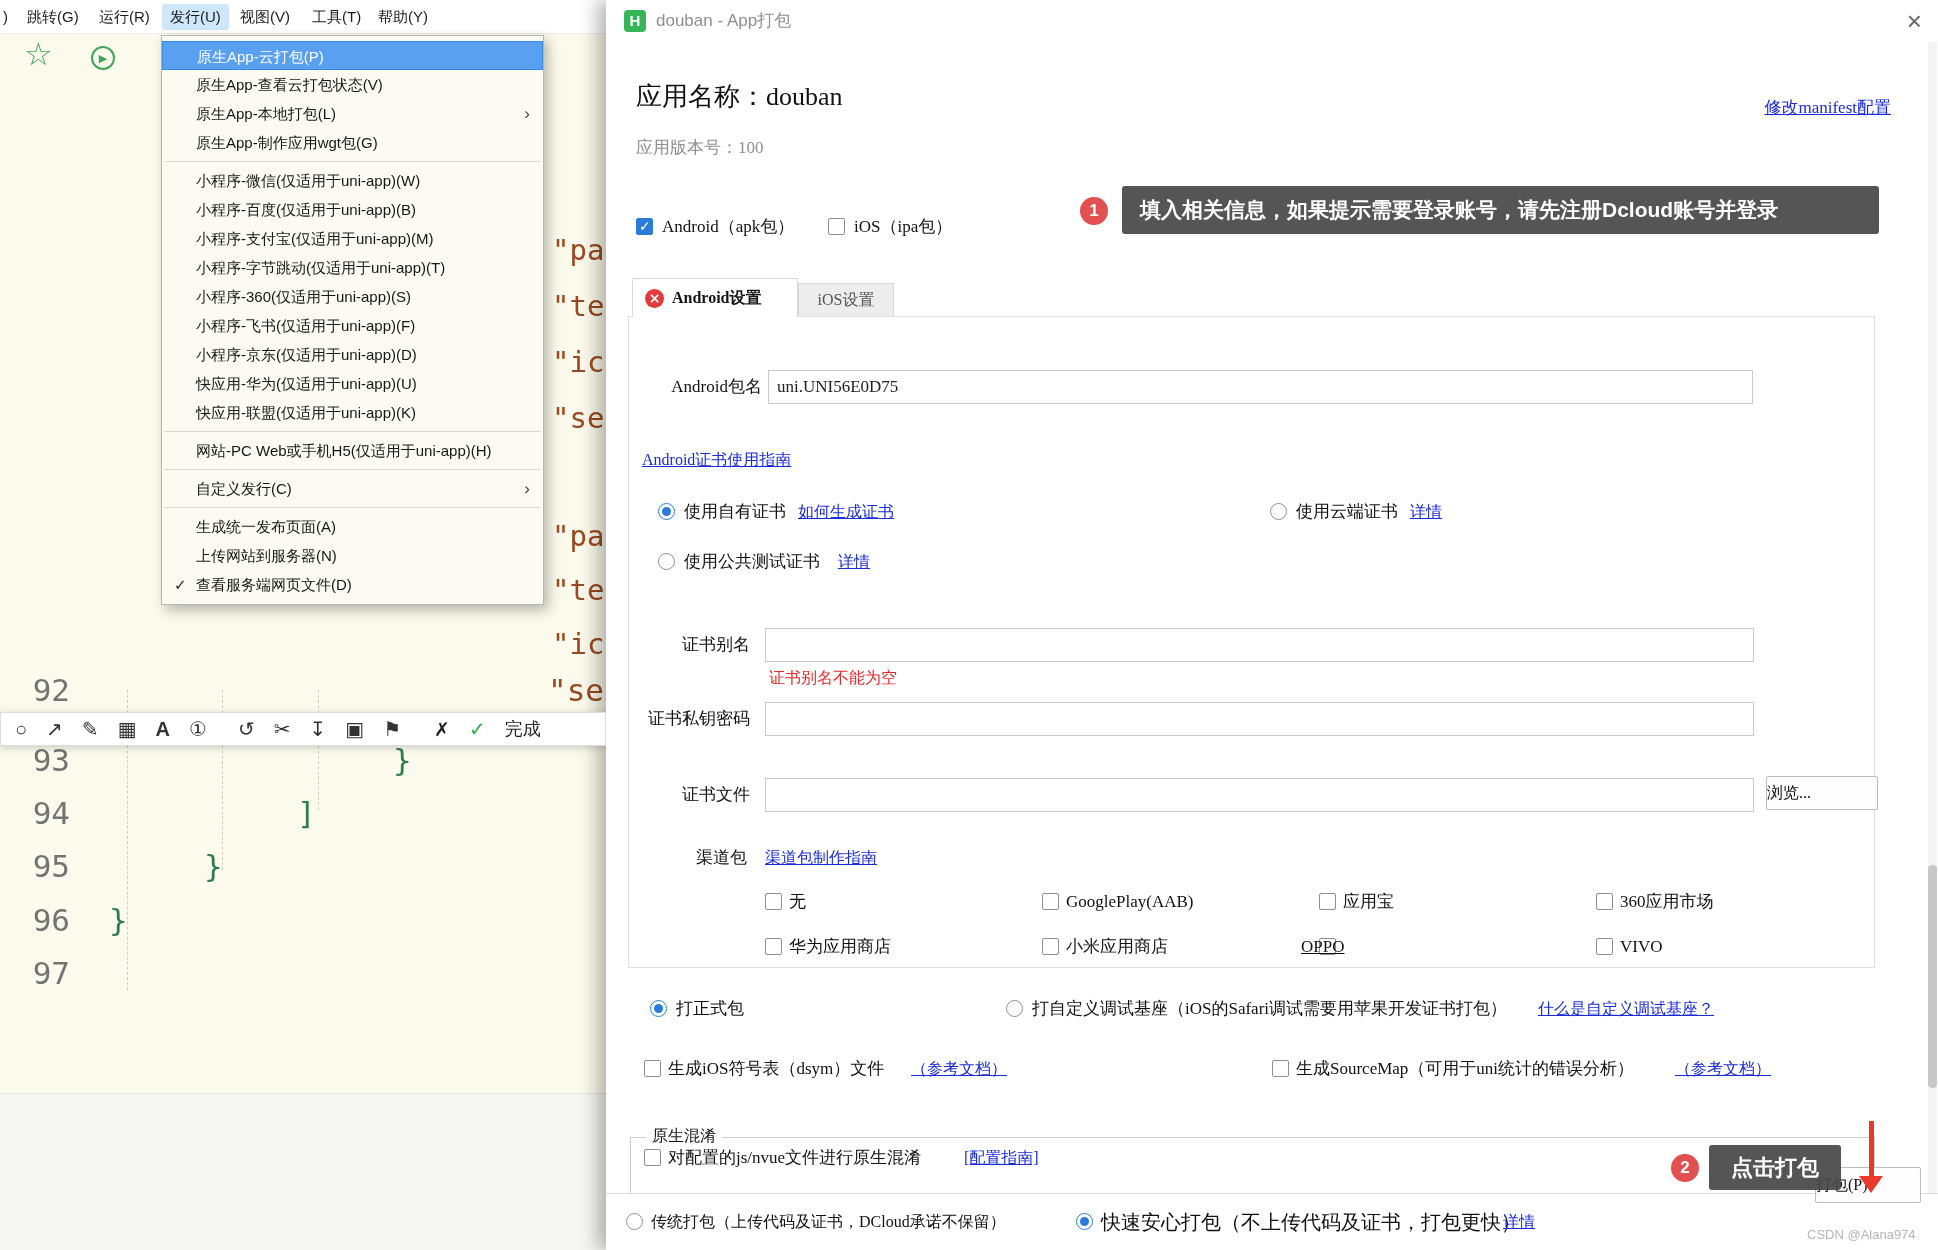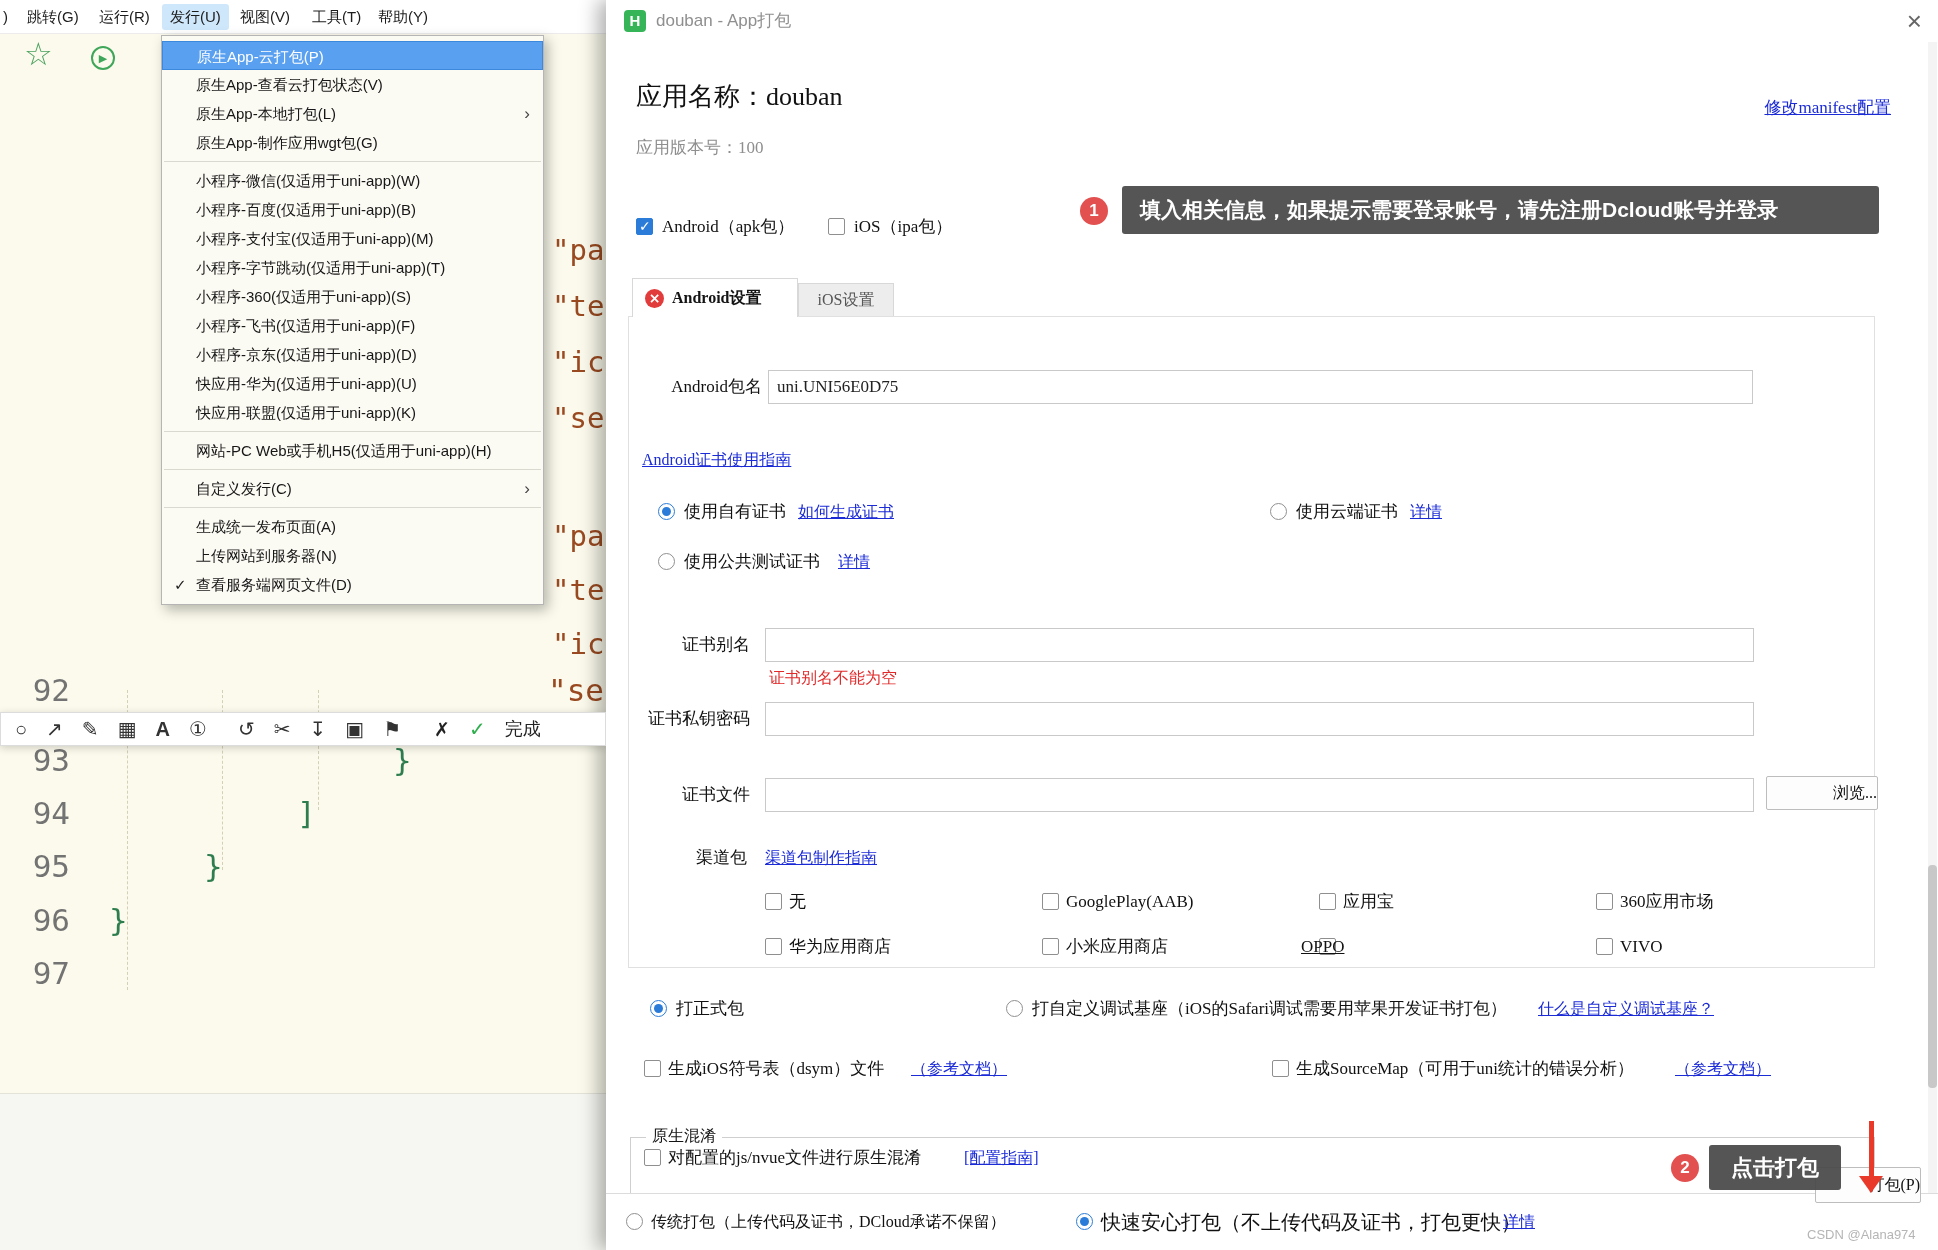--- a/index.html
+++ b/index.html
@@ -62,22 +62,22 @@
   .cb { position:absolute; width:17px; height:17px; border:1px solid #8f8f8f; border-radius:2px; background:#fff; cursor:pointer; }
   .cb.on { background:#2b7cd8; border-color:#2b7cd8; }
   .cb.on::after { content:"✓"; position:absolute; left:2px; top:-1px; color:#fff; font-size:14px; font-weight:bold;
     font-family:"DejaVu Sans",sans-serif; }
   .rd { position:absolute; width:17px; height:17px; border:1px solid #909090; border-radius:50%; background:#fff; cursor:pointer; }
   .rd.on { border-color:#2b7cd8; }
   .rd.on::after { content:""; position:absolute; left:3px; top:3px; width:9px; height:9px; border-radius:50%; background:#2b7cd8; }
 
   .fld { position:absolute; height:34px; border:1px solid #c9c9c9; background:#fff; font-size:17px; padding:0 8px;
     font-family:"Liberation Serif","DejaVu Serif",serif; color:#222; outline:none; }
-  .btn { position:absolute; border:1px solid #bdbdbd; background:#fdfdfd; border-radius:2px; font-size:16px; text-align:right; cursor:pointer;
-    font-family:"Liberation Serif","DejaVu Serif",serif; color:#111;padding-left:26px; }
+  .btn { position:absolute; border:1px solid #bdbdbd; background:#fdfdfd; border-radius:2px; font-size:16px; text-align:left; cursor:pointer;
+    font-family:"Liberation Serif","DejaVu Serif",serif; color:#111; }
 
   .tab1 { position:absolute; left:26px; top:278px; width:166px; height:39px; background:#fff; border:1px solid #d8d8d8; border-bottom:none;
     z-index:2; display:flex; align-items:center; padding-left:12px; gap:8px; font-size:16px; font-weight:bold; cursor:pointer; }
   .tab-err { width:19px; height:19px; border-radius:50%; background:#e23b3b; color:#fff; font-size:14px; line-height:19px; text-align:center;
     font-family:"DejaVu Sans",sans-serif; font-weight:bold; }
   .tab2 { position:absolute; left:192px; top:283px; width:96px; height:34px; background:#ededed; border:1px solid #d8d8d8; color:#555;
     font-size:16px; text-align:center; line-height:32px; cursor:pointer; }
   .panel { position:absolute; left:22px; top:316px; width:1247px; height:652px; border:1px solid #e0e0e0; background:#fff; }
 
   .badge { position:absolute; width:28px; height:28px; border-radius:50%; background:#e25050; color:#fff; text-align:center; line-height:28px;

